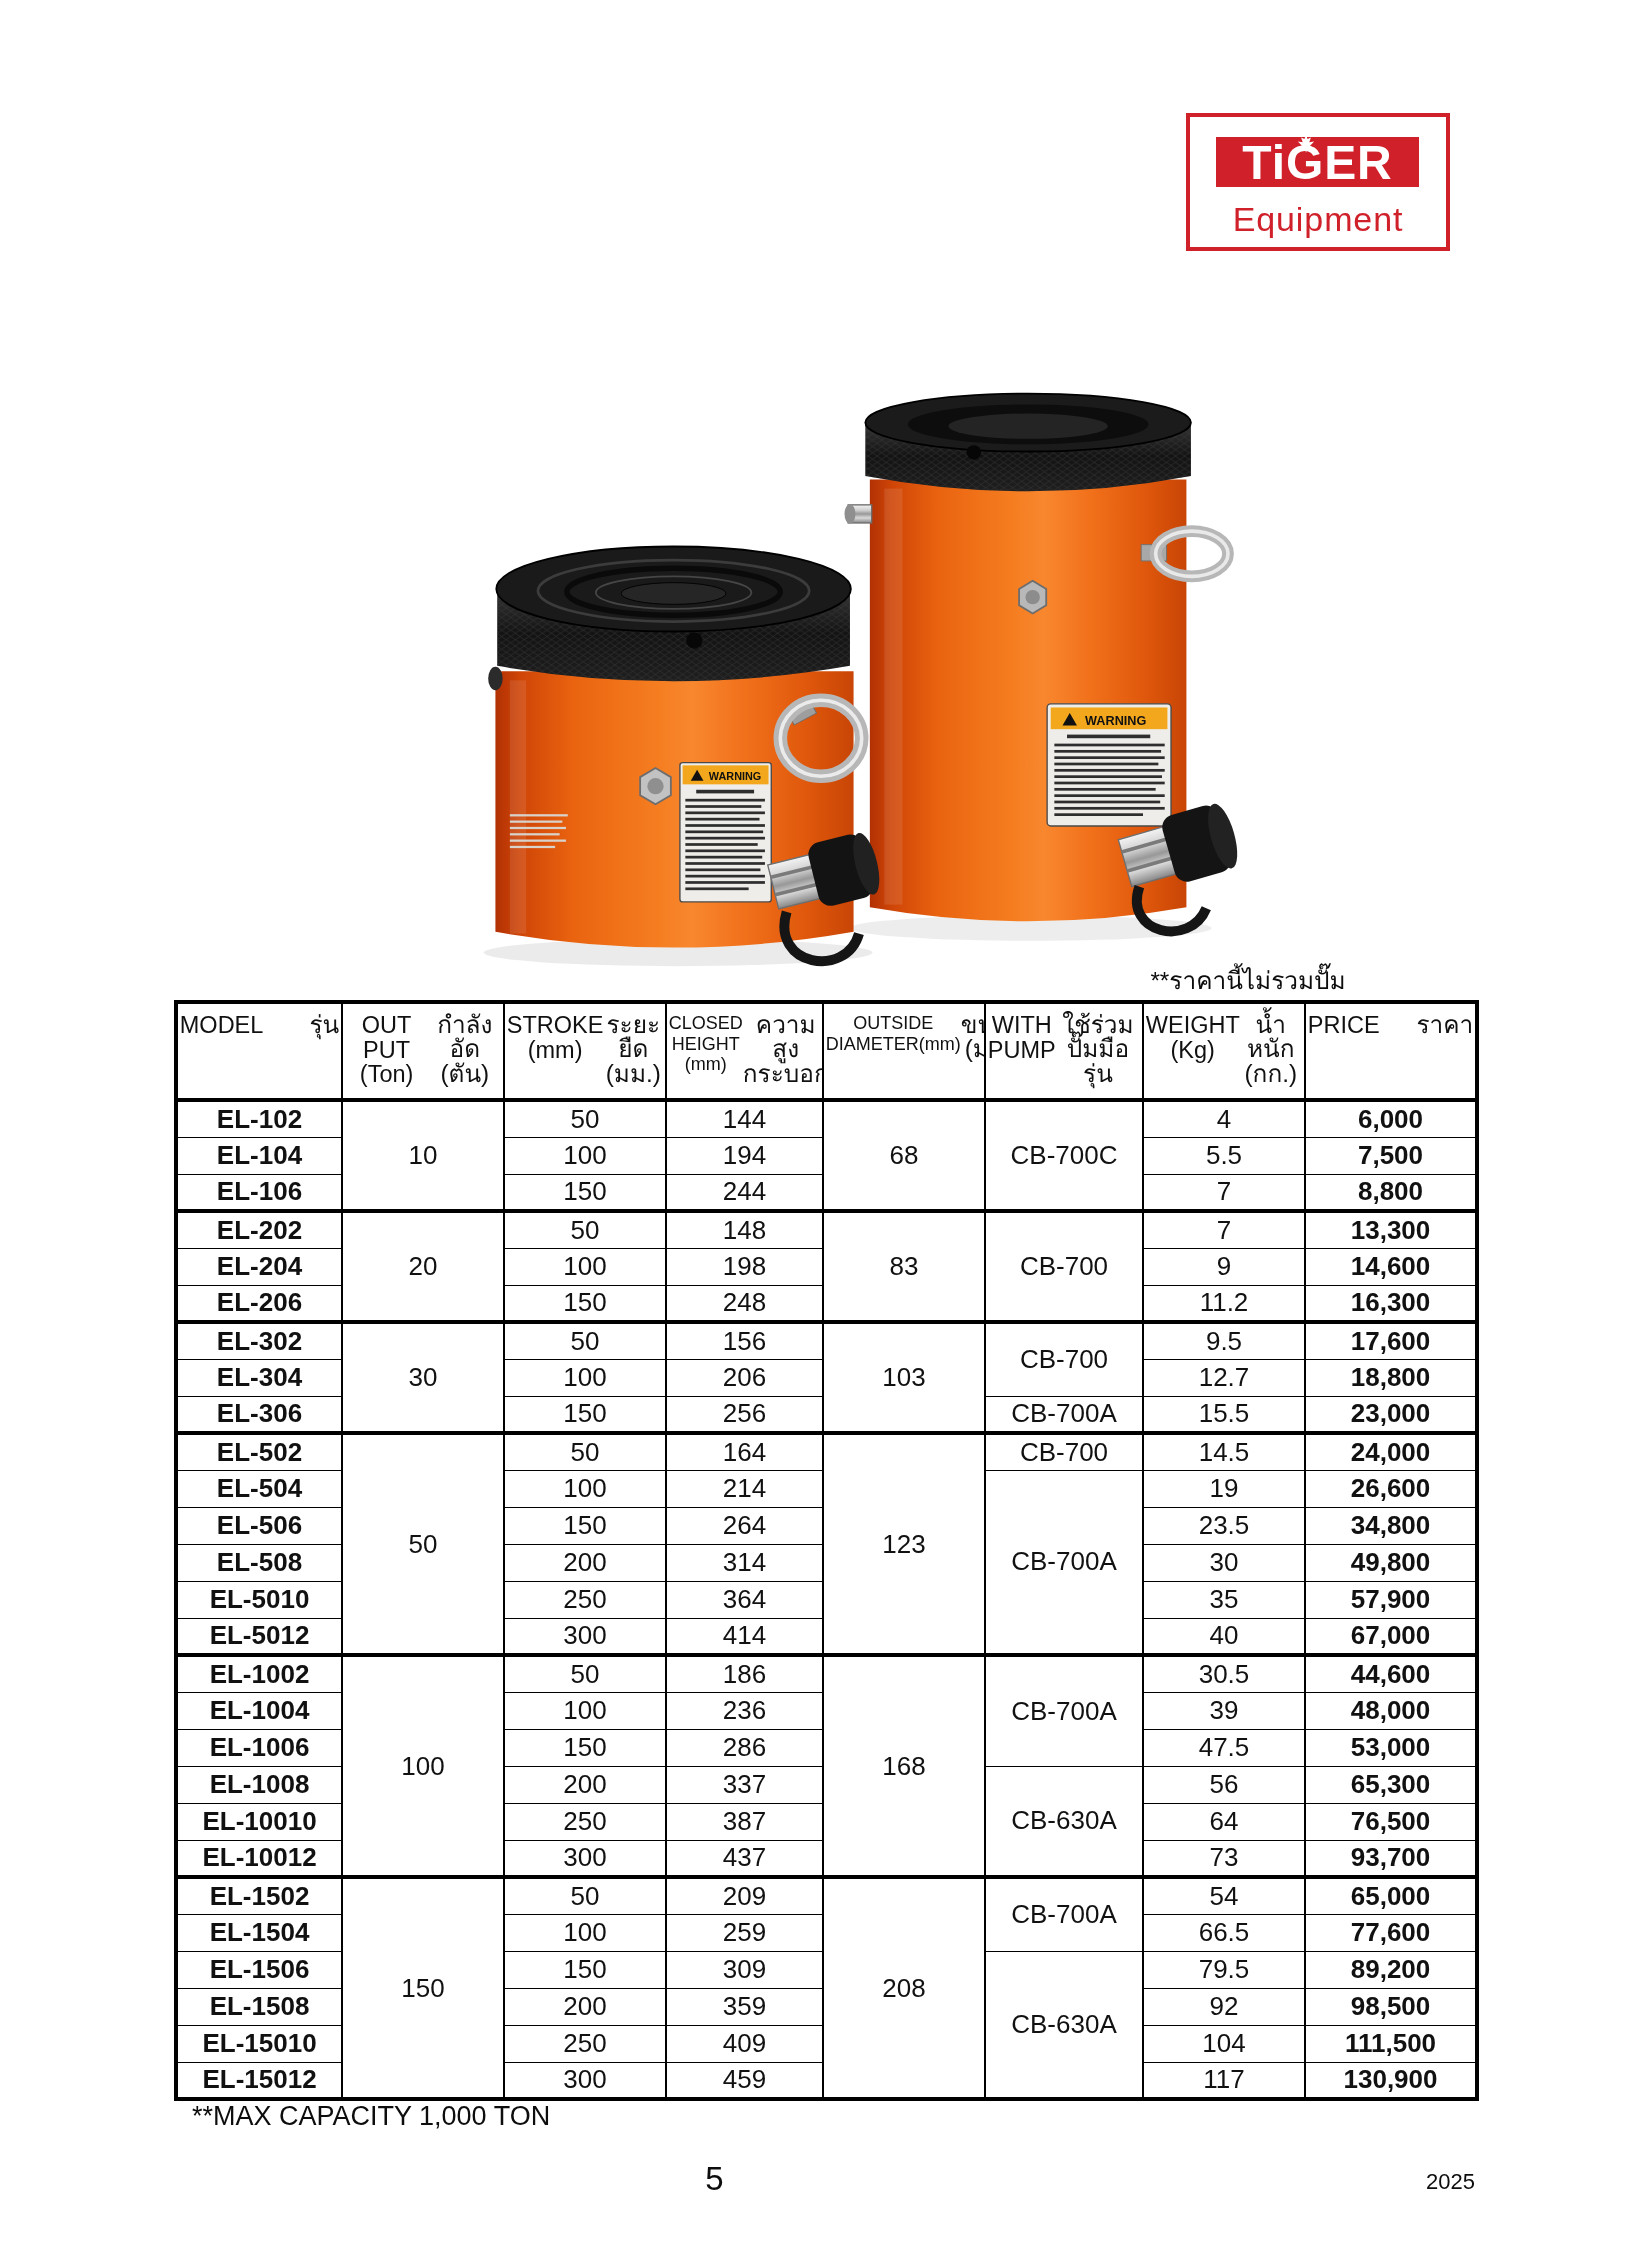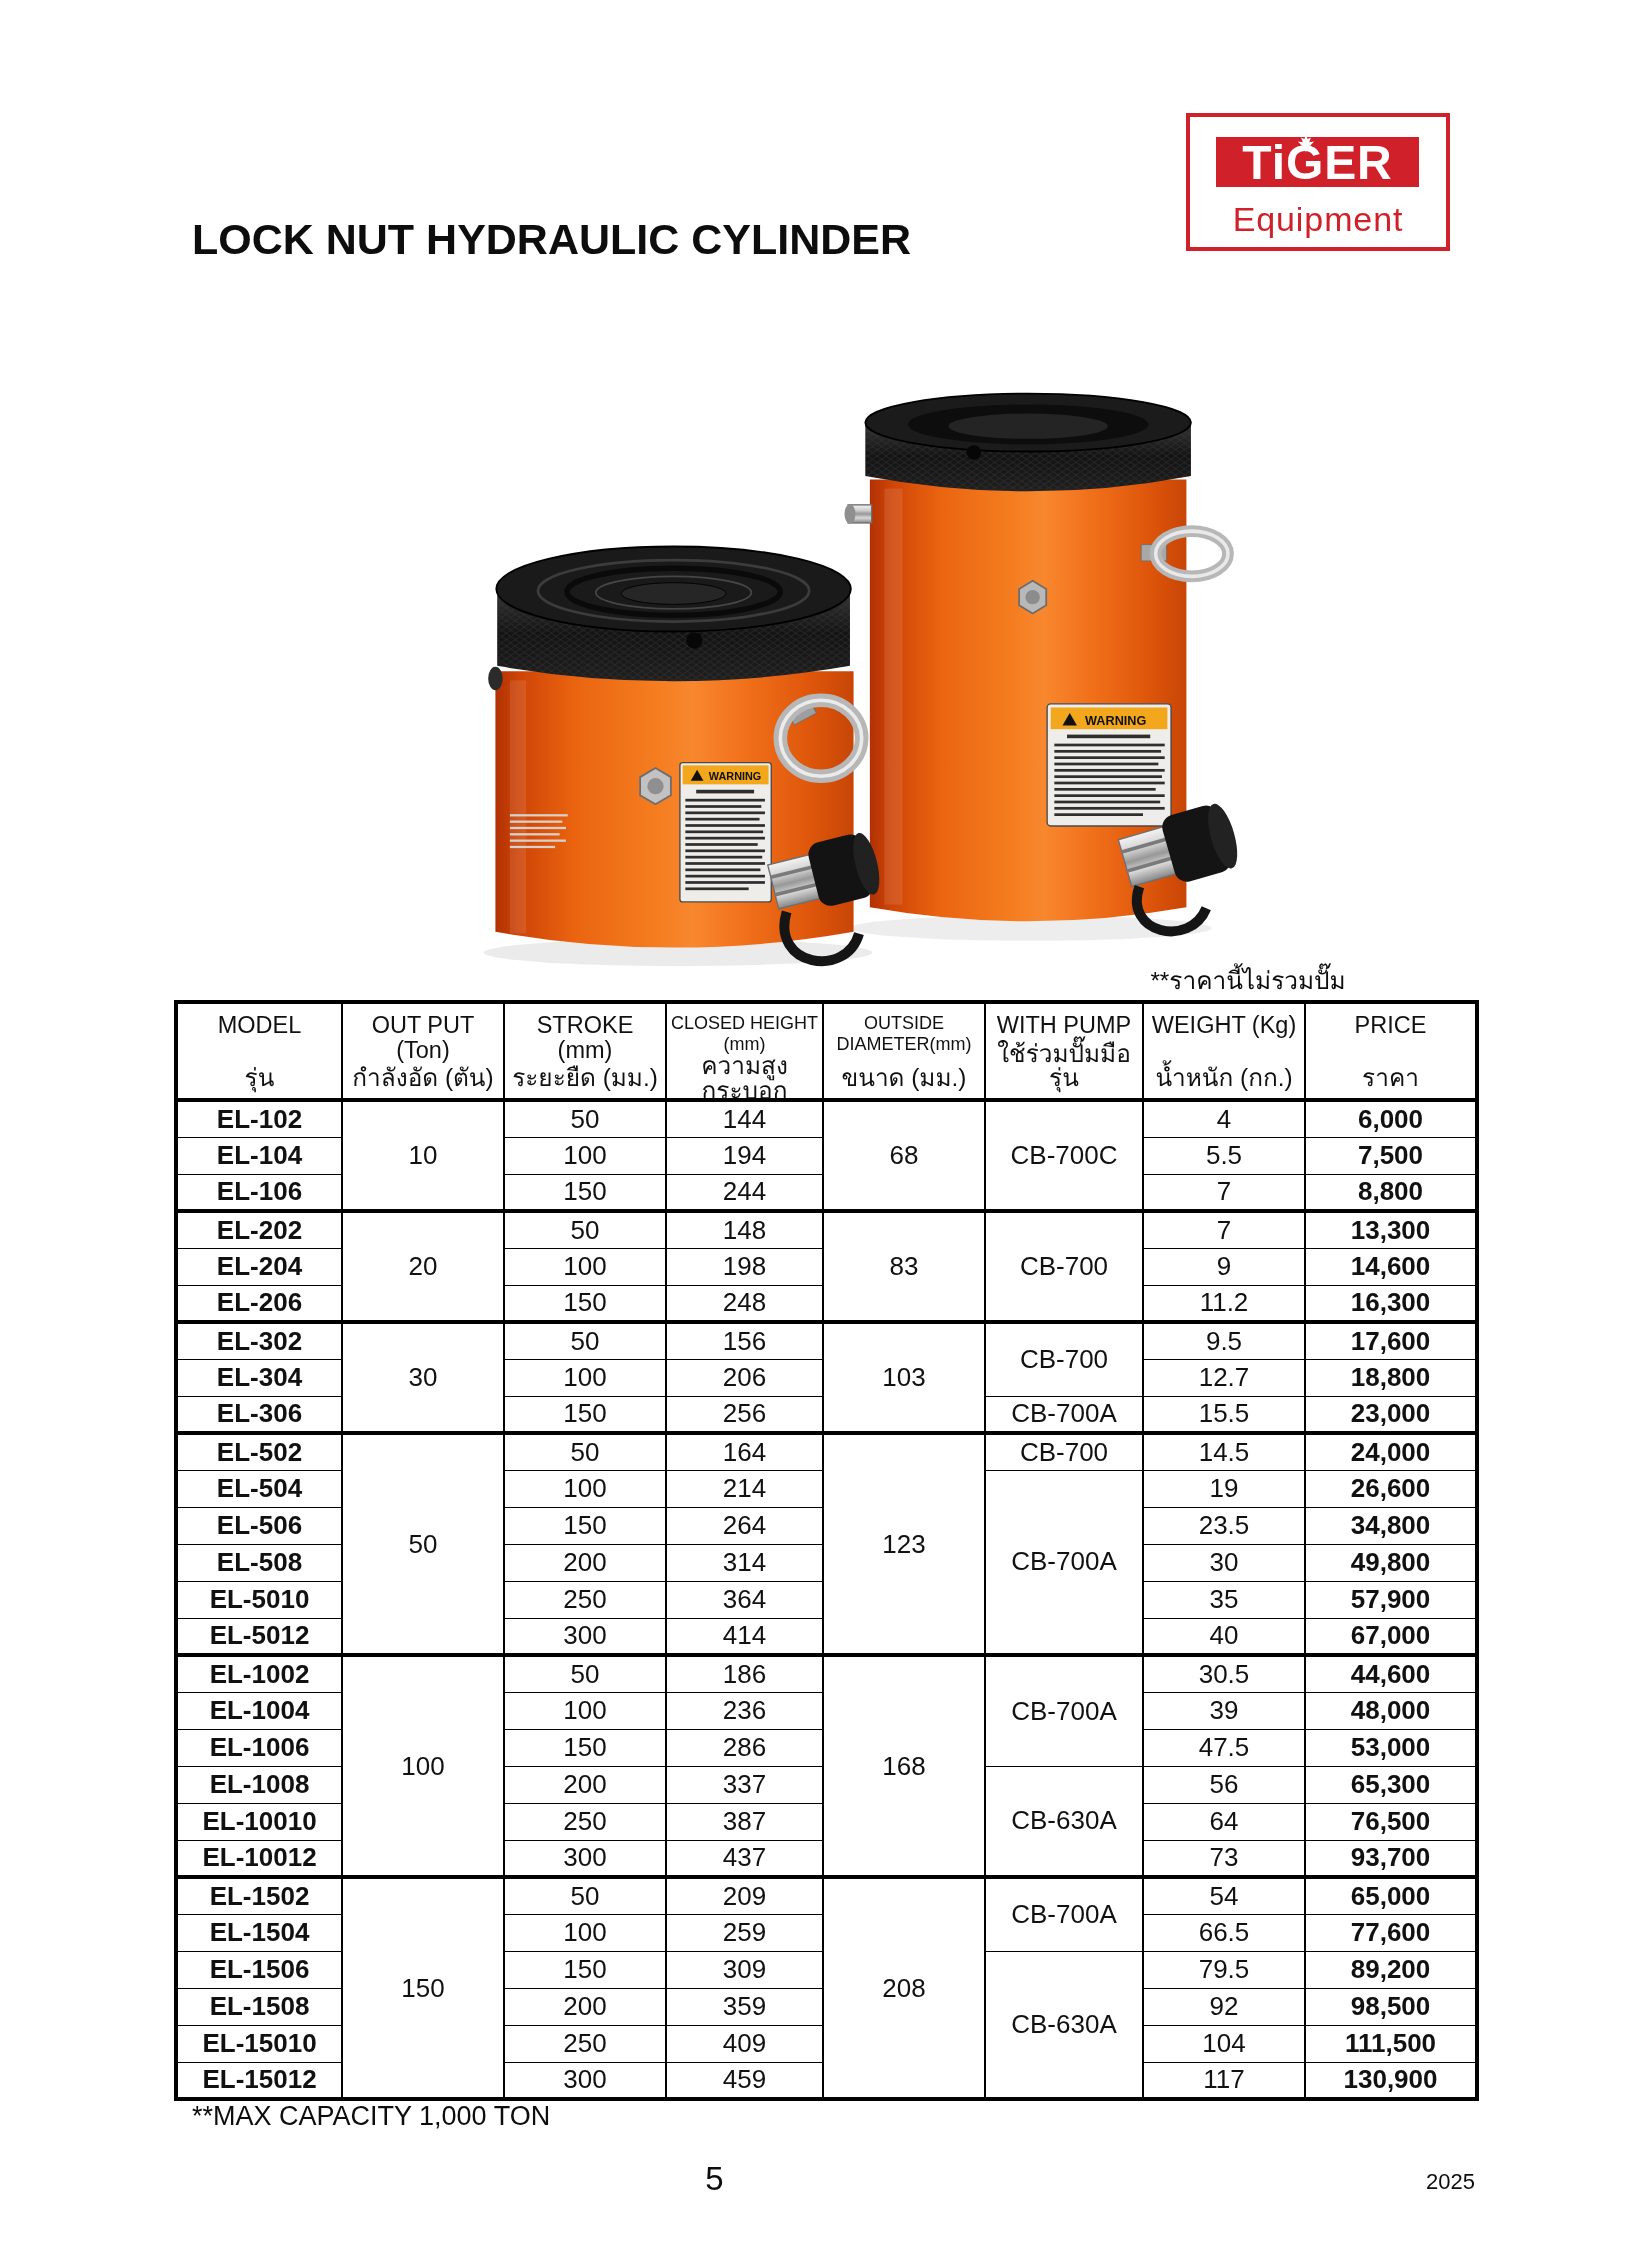--- a/index.html
+++ b/index.html
@@ -27,21 +27,21 @@
   .price-note{position:absolute;left:1022px;top:961px;width:452px;text-align:center;
         font-size:24.4px;color:#0d0d0d;}
   
   .spec-wrap{position:absolute;left:174px;top:1000px;}
   table.spec{border-collapse:collapse;table-layout:fixed;width:1301px;
         border:4.5px solid #000;}
   table.spec th,table.spec td{border-left:2.7px solid #000;border-right:2.7px solid #000;
         border-top:1.8px solid #000;border-bottom:1.8px solid #000;
         padding:0;vertical-align:middle;text-align:center;overflow:hidden;}
   table.spec thead th{border-bottom:4.5px solid #000;height:90px;font-weight:400;}
-  .hcell{display:flex;flex-direction:column;justify-content:space-between;height:94px;box-sizing:border-box;padding:9px 1.8px 7.2px 1.8px;}
+  .hcell{display:flex;flex-direction:row;justify-content:space-between;height:94px;box-sizing:border-box;padding:9px 1.8px 7.2px 1.8px;}
   .hcell .en{font-size:23.5px;line-height:1.05;}
   .hcell.small .en{font-size:18px;line-height:1.15;}
   .hcell .th{font-size:24.4px;line-height:1.0;}
   table.spec tbody tr{height:37px;}
   table.spec tbody td{font-size:26px;}
   td.c-model{text-align:left;padding-left:11px;font-weight:700;}
   td.c-price{font-weight:700;}
   td.c-pump{font-size:25px;}
   tr.group-start td{border-top:4.5px solid #000;}
   
@@ -58,21 +58,20 @@
     <div class="logo-red-box">
       <div class="logo-brand">TiGER</div>
       <svg class="logo-leaf" viewBox="0 0 24 22">
         <path d="M12 0 L14 5 L18 3 L16 9 L22 8 L17 13 L20 15 L13 16 L12 22 L11 16 L4 15 L7 13 L2 8 L8 9 L6 3 L10 5 Z" fill="#ffffff"></path>
       </svg>
     </div>
     <div class="logo-sub">Equipment</div>
   </div>
 
   <div class="title-block">
-    <div class="title-en">LOCK NUT HYDRAULIC CYLINDER</div>
   </div>
 
   <svg class="product" viewBox="0 0 900 650">
     <defs>
       <linearGradient id="bodyGrad" x1="0" y1="0" x2="1" y2="0">
         <stop offset="0" stop-color="#b23104"></stop>
           <stop offset="0.07" stop-color="#cf4507"></stop>
         <stop offset="0.22" stop-color="#ea6410"></stop>
           <stop offset="0.45" stop-color="#f57d20"></stop>
         <stop offset="0.55" stop-color="#f8872e"></stop>

